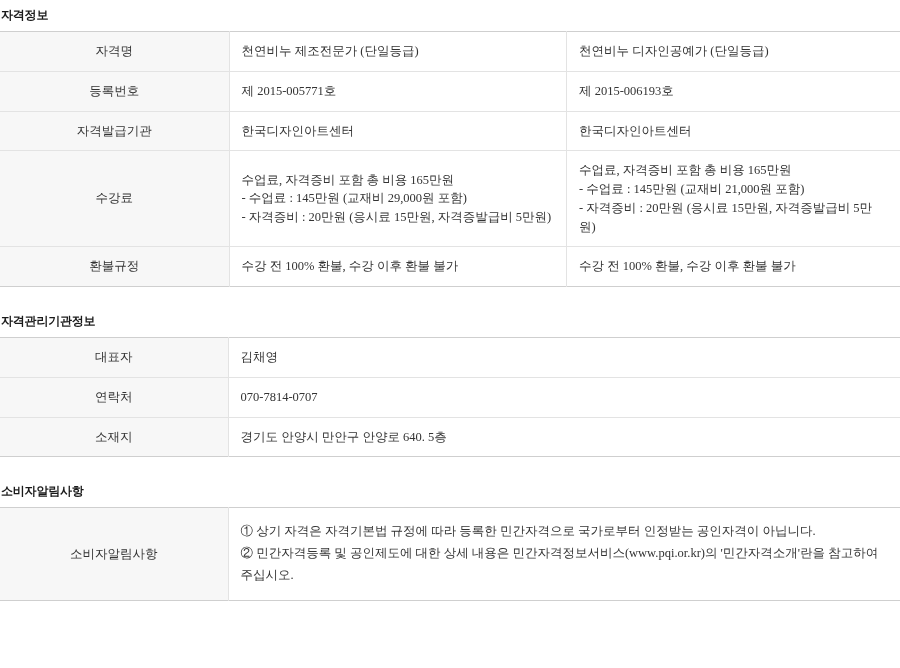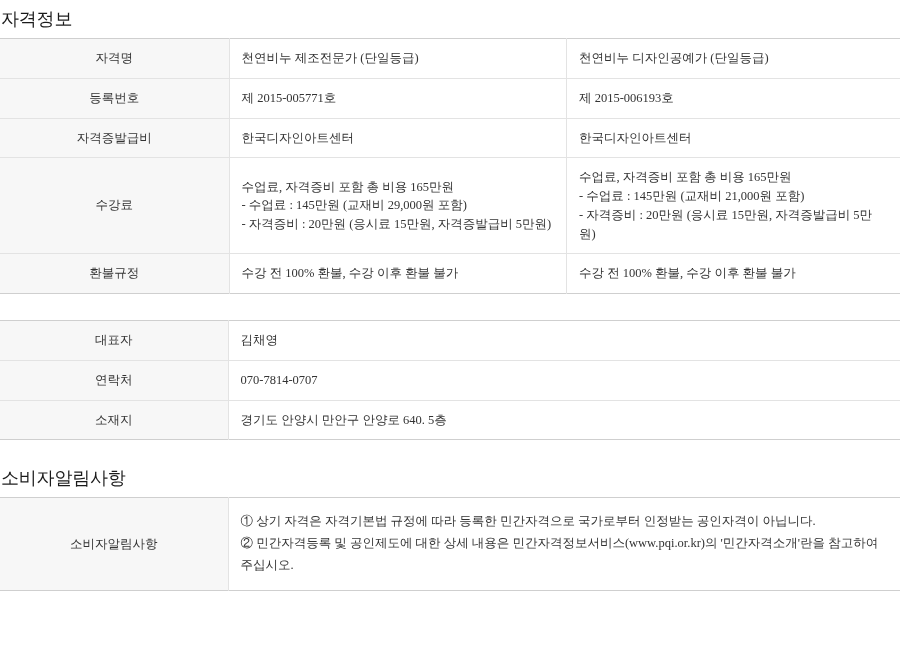--- a/index.html
+++ b/index.html
@@ -12,22 +12,22 @@
   }
   body {
     color: #222222;
     font-size: 12.5px;
   }
   .page {
     width: 900px;
     padding: 0 0 10px 0;
   }
   .section-title {
-    font-size: 18px;
-    font-weight: normal;
+    font-size: 12px;
+    font-weight: bold;
     color: #1a1a1a;
     margin: 0 0 7px 0;
     padding-left: 1px;
     letter-spacing: -0.2px;
   }
   .section {
     margin-bottom: 26px;
   }
   .section.first { margin-top: 7px; }
   table.info {
@@ -83,21 +83,21 @@
           <td class="label">자격명</td>
           <td class="val split">천연비누 제조전문가 (단일등급)</td>
           <td class="val split last">천연비누 디자인공예가 (단일등급)</td>
         </tr>
         <tr>
           <td class="label">등록번호</td>
           <td class="val split">제 2015-005771호</td>
           <td class="val split last">제 2015-006193호</td>
         </tr>
         <tr>
-          <td class="label">자격증발급비</td>
+          <td class="label">자격발급기관</td>
           <td class="val split">한국디자인아트센터</td>
           <td class="val split last">한국디자인아트센터</td>
         </tr>
         <tr class="tall">
           <td class="label">수강료</td>
           <td class="val split multiline">수업료, 자격증비 포함 총 비용 165만원
 - 수업료 : 145만원 (교재비 29,000원 포함)
 - 자격증비 : 20만원 (응시료 15만원, 자격증발급비 5만원)</td>
           <td class="val split last multiline">수업료, 자격증비 포함 총 비용 165만원
 - 수업료 : 145만원 (교재비 21,000원 포함)
@@ -106,20 +106,21 @@
         <tr>
           <td class="label">환불규정</td>
           <td class="val split">수강 전 100% 환불, 수강 이후 환불 불가</td>
           <td class="val split last">수강 전 100% 환불, 수강 이후 환불 불가</td>
         </tr>
       </tbody>
     </table>
   </div>
 
   <div class="section">
+    <div class="section-title">자격관리기관정보</div>
     <table class="info">
       <tbody>
         <tr>
           <td class="label">대표자</td>
           <td class="val">김채영</td>
         </tr>
         <tr>
           <td class="label">연락처</td>
           <td class="val">070-7814-0707</td>
         </tr>

